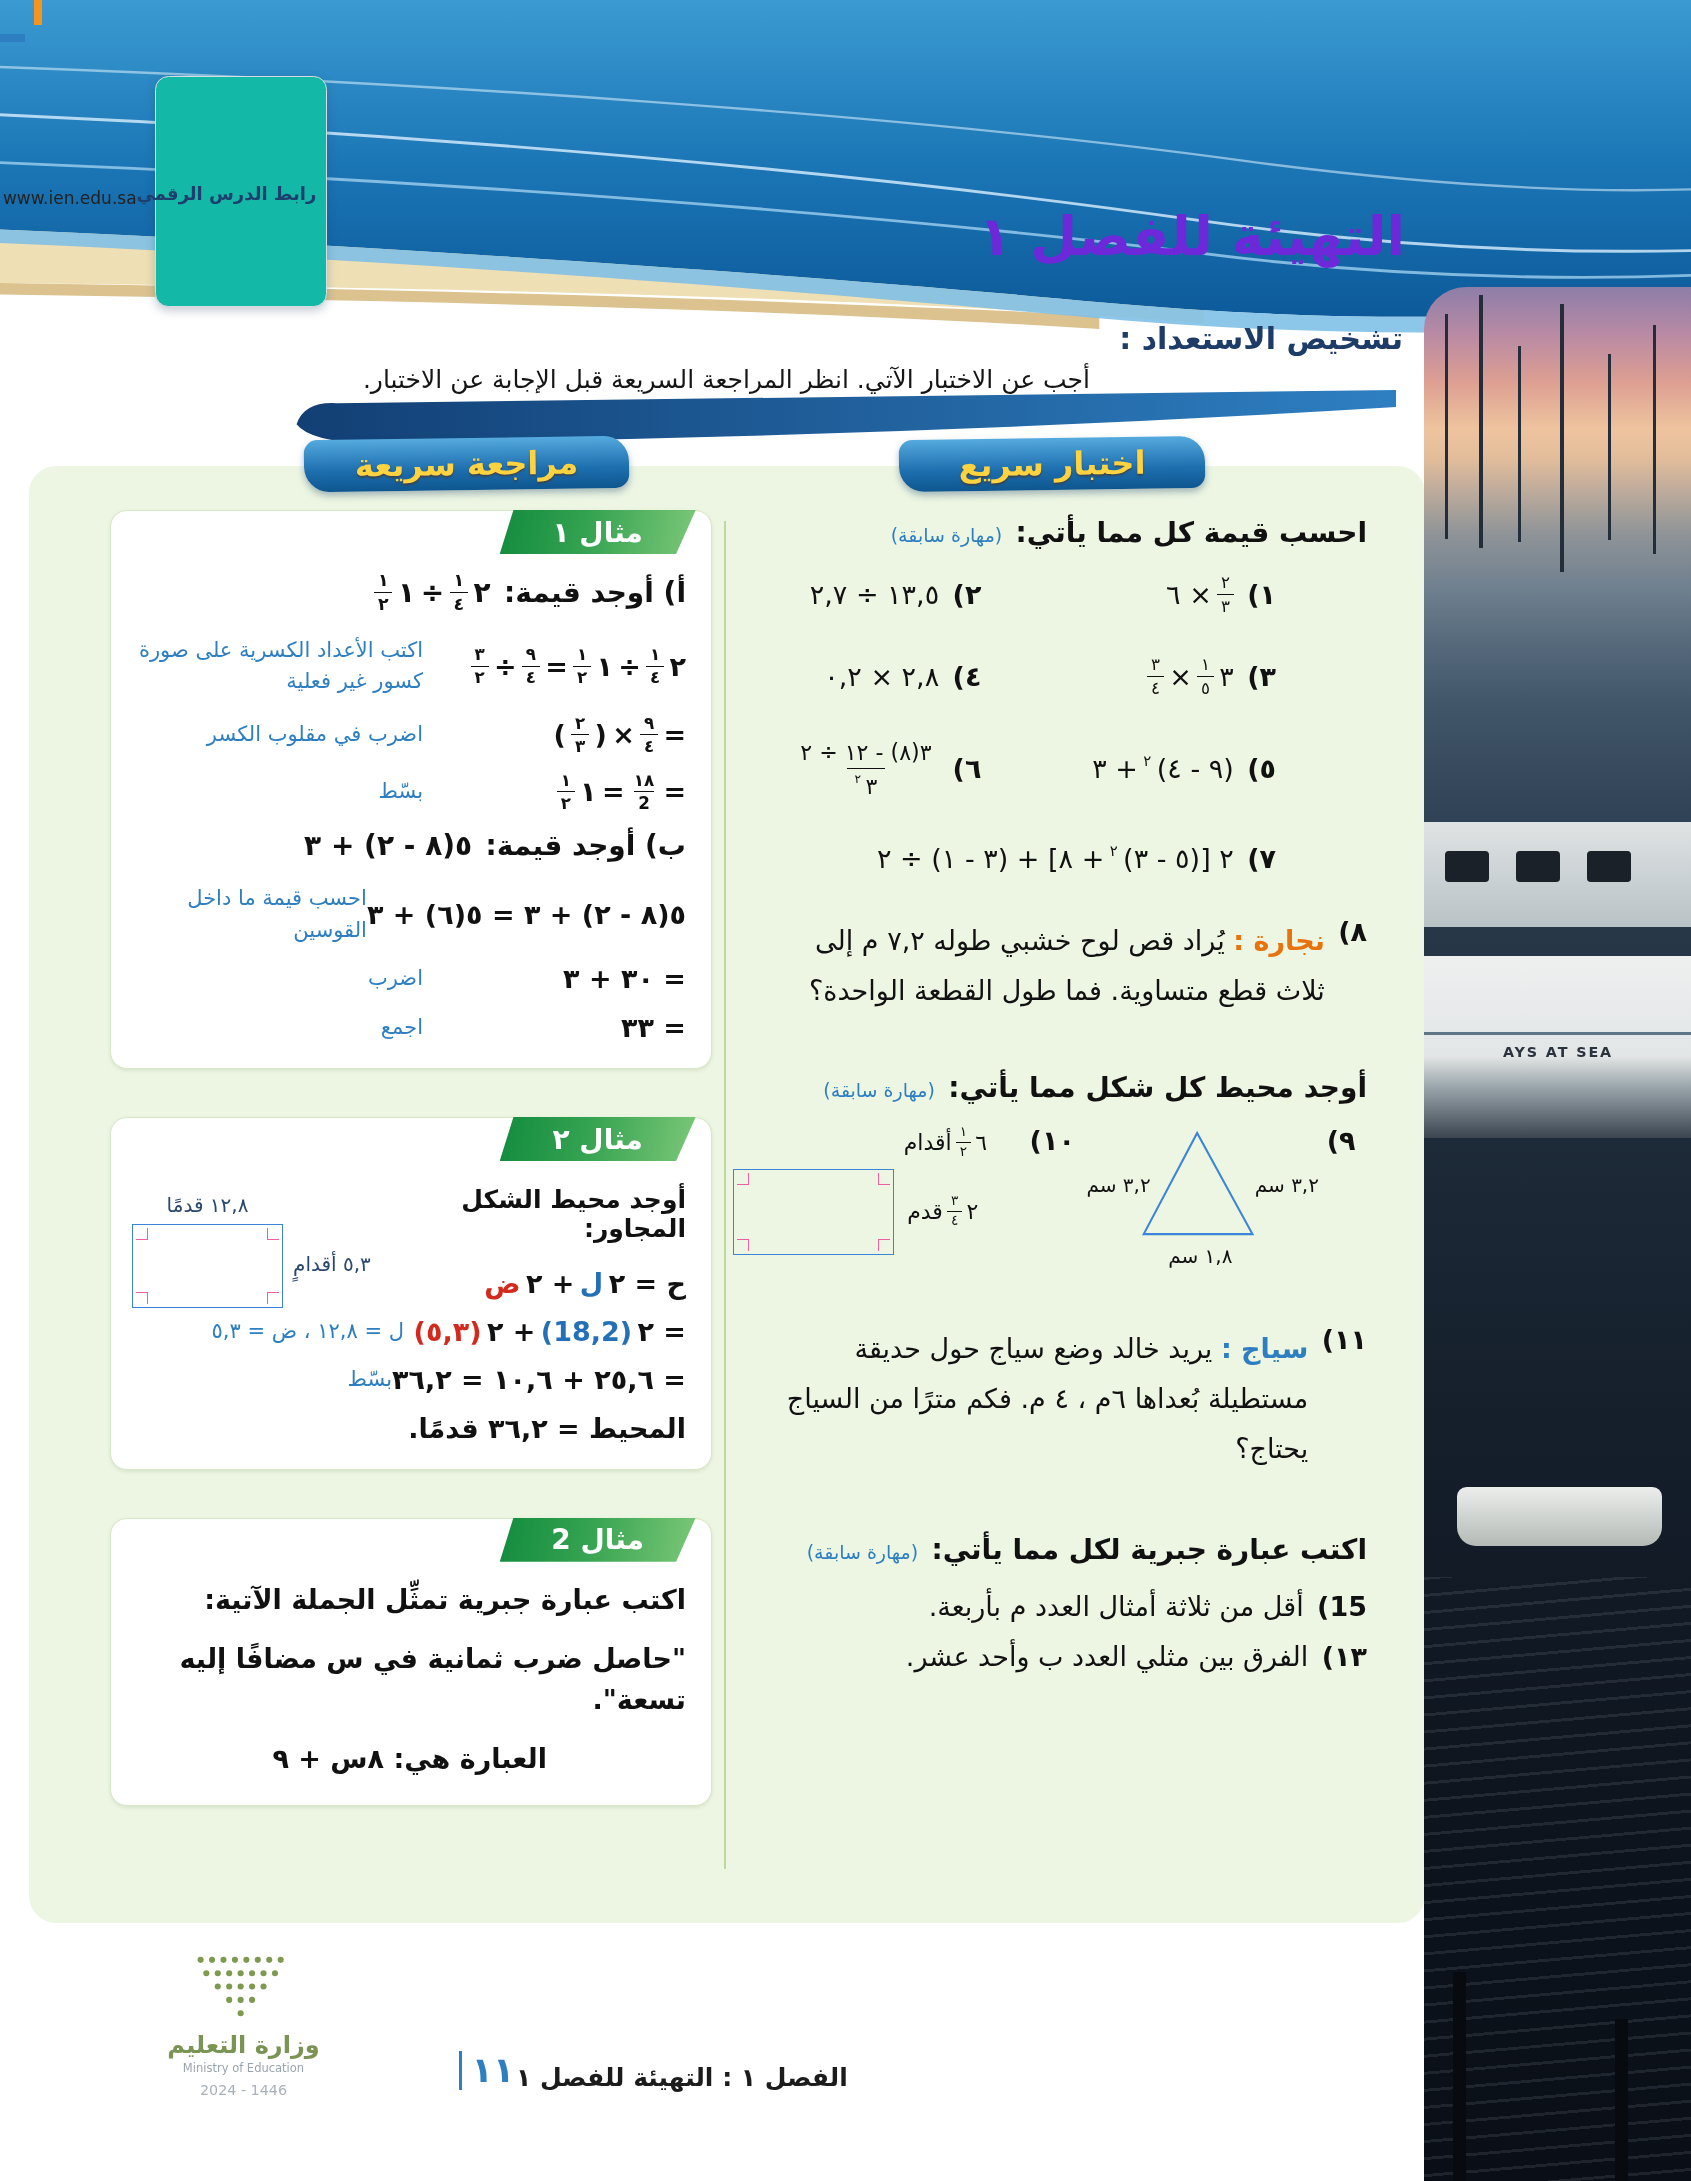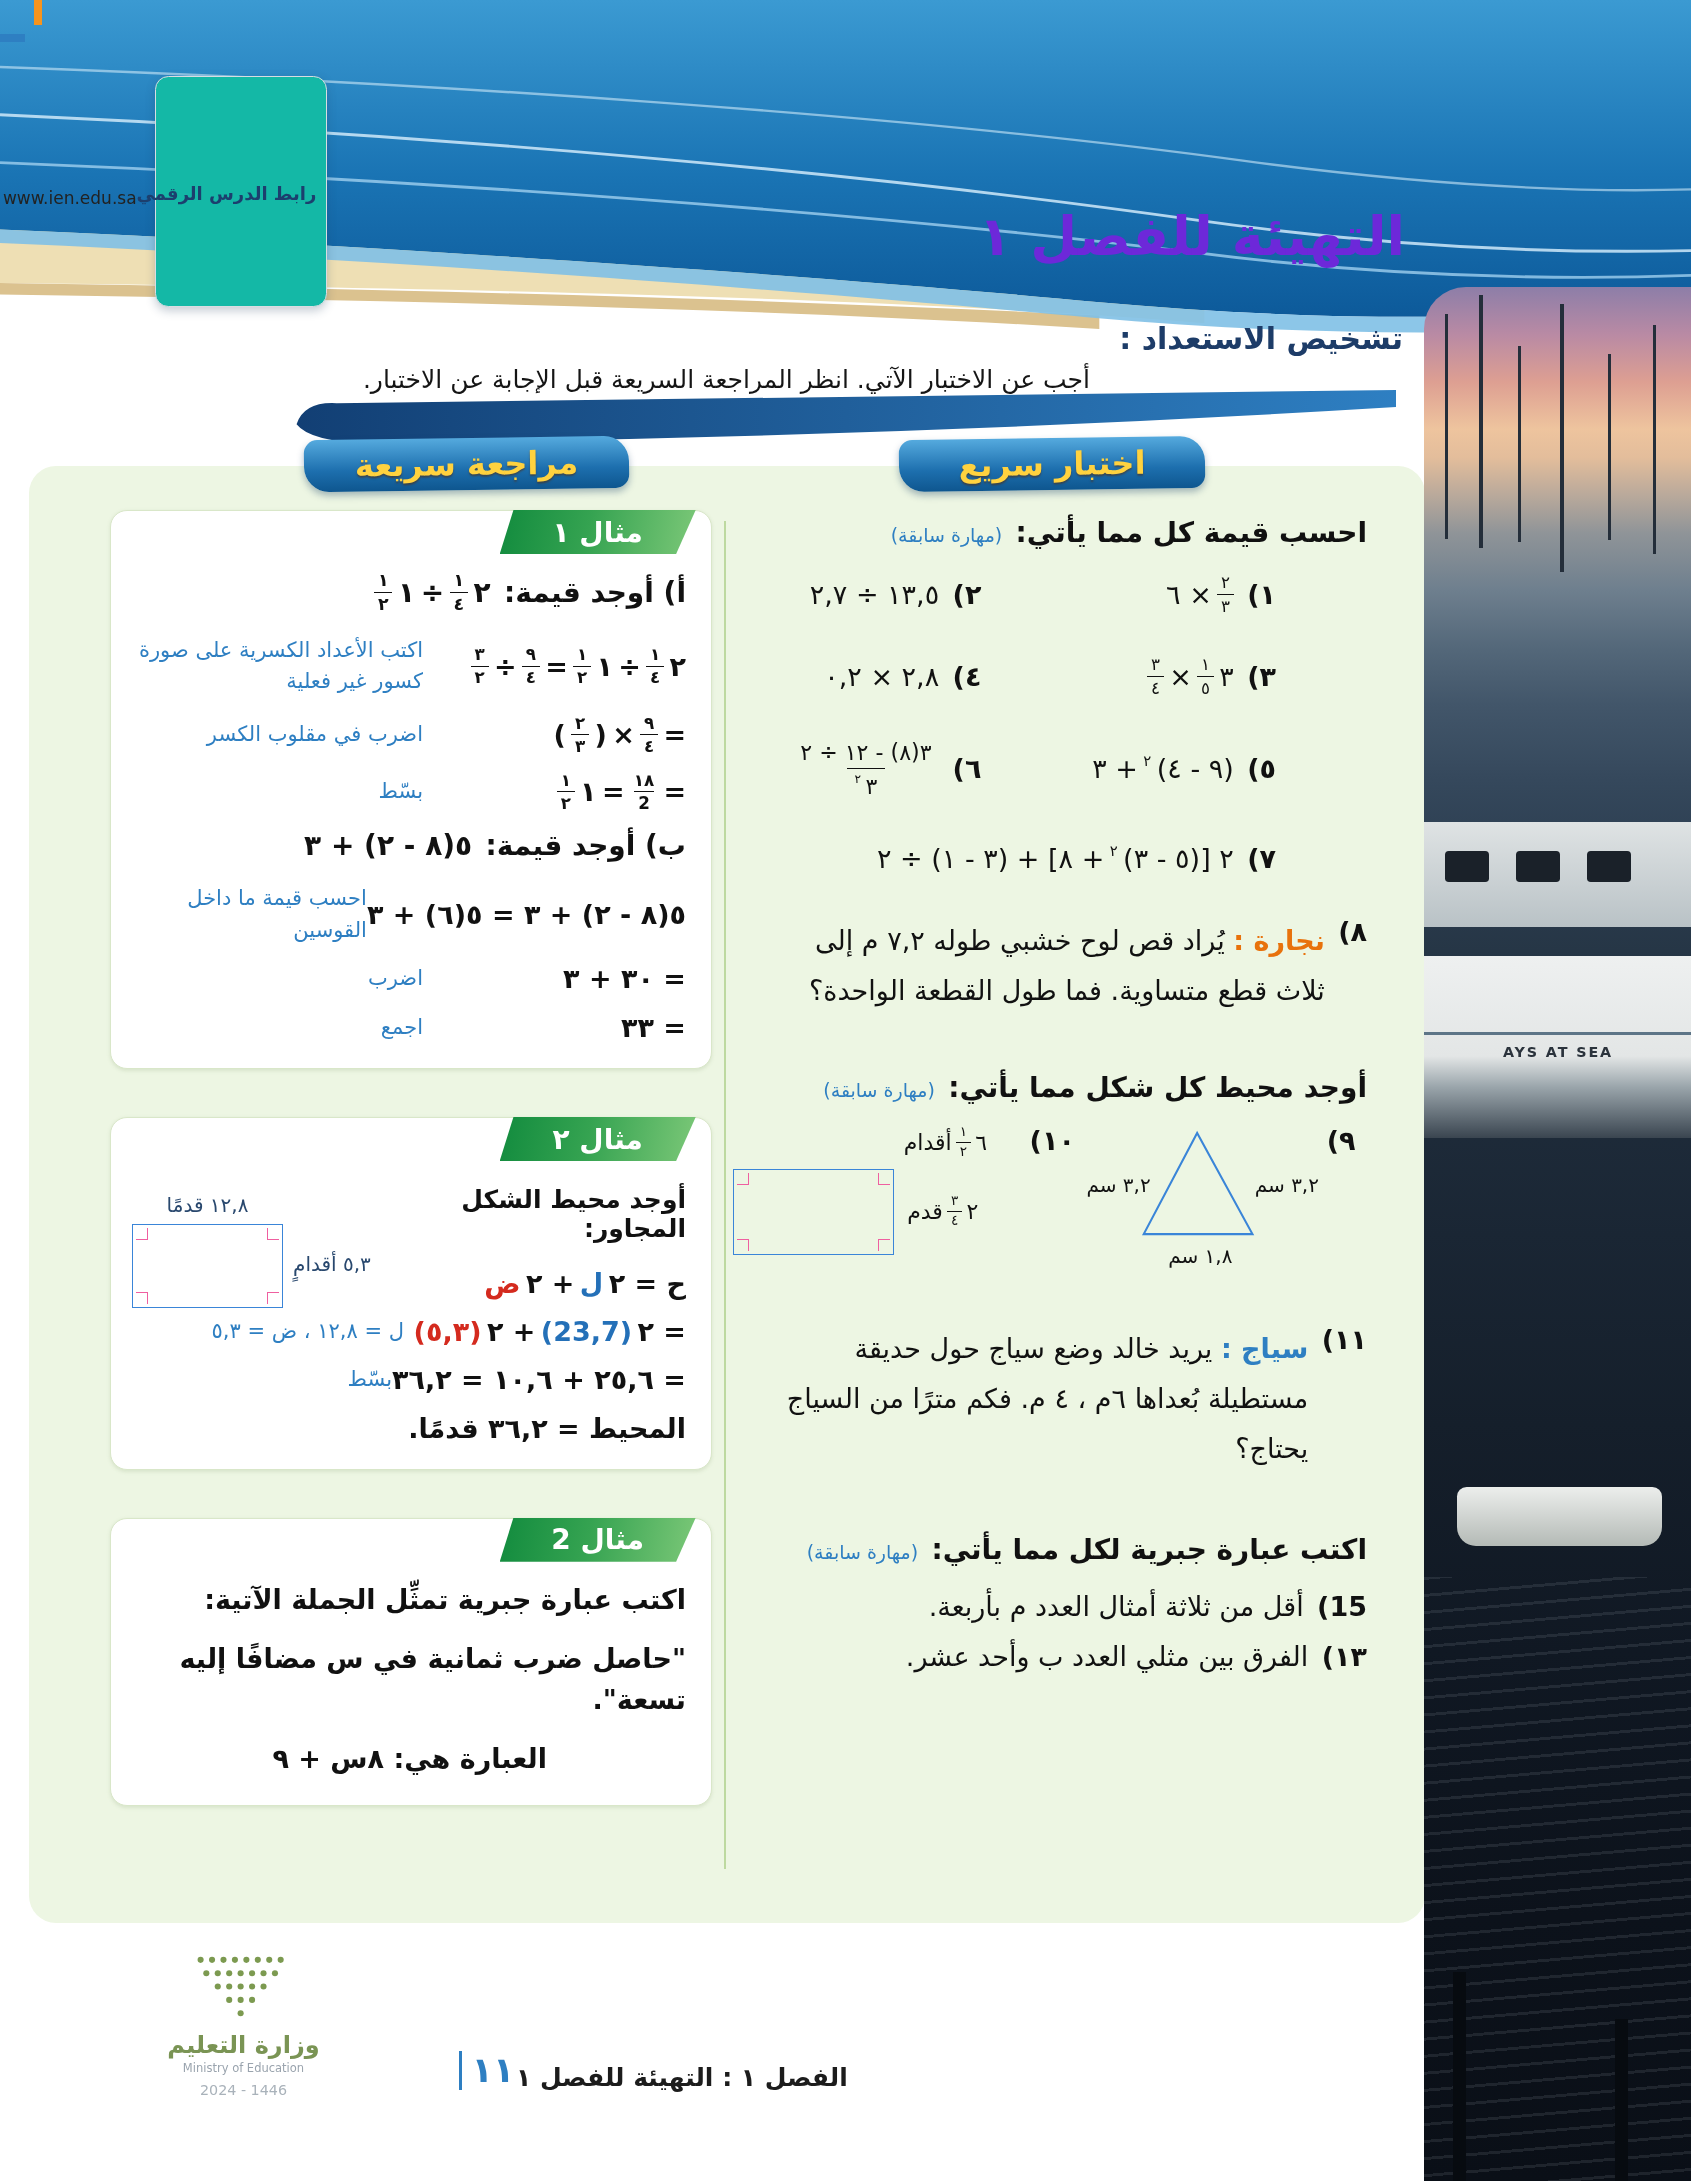--- a/index.html
+++ b/index.html
@@ -538,21 +538,21 @@
         <div class="sexpr mrow" style="font-weight:bold;">
             <span class="mx">ح = ٢</span>
             <span class="mx" style="color: rgb(36, 112, 184);">ل</span>
             <span class="mx">+ ٢</span>
             <span class="mx" style="color: rgb(212, 42, 30);">ض</span>
           </div>
       </div>
       <div class="srow">
         <div class="sexpr mrow">
             <span class="mx">= ٢</span>
-            <span class="mx" style="color: rgb(36, 112, 184);">(23,7)</span>
+            <span class="mx" style="color: rgb(36, 112, 184);">(18,2)</span>
             <span class="mx">+ ٢</span>
             <span class="mx" style="color: rgb(212, 42, 30);">(٥,٣)</span>
           </div>
         <div class="sann">ل = ١٢,٨ ، ض = ٥,٣</div>
       </div>
       <div class="srow">
         <div class="sexpr mrow">
             <span class="mx">= ٢٥,٦ + ١٠,٦ = ٣٦,٢</span>
           </div>
         <div class="sann">بسّط</div>

